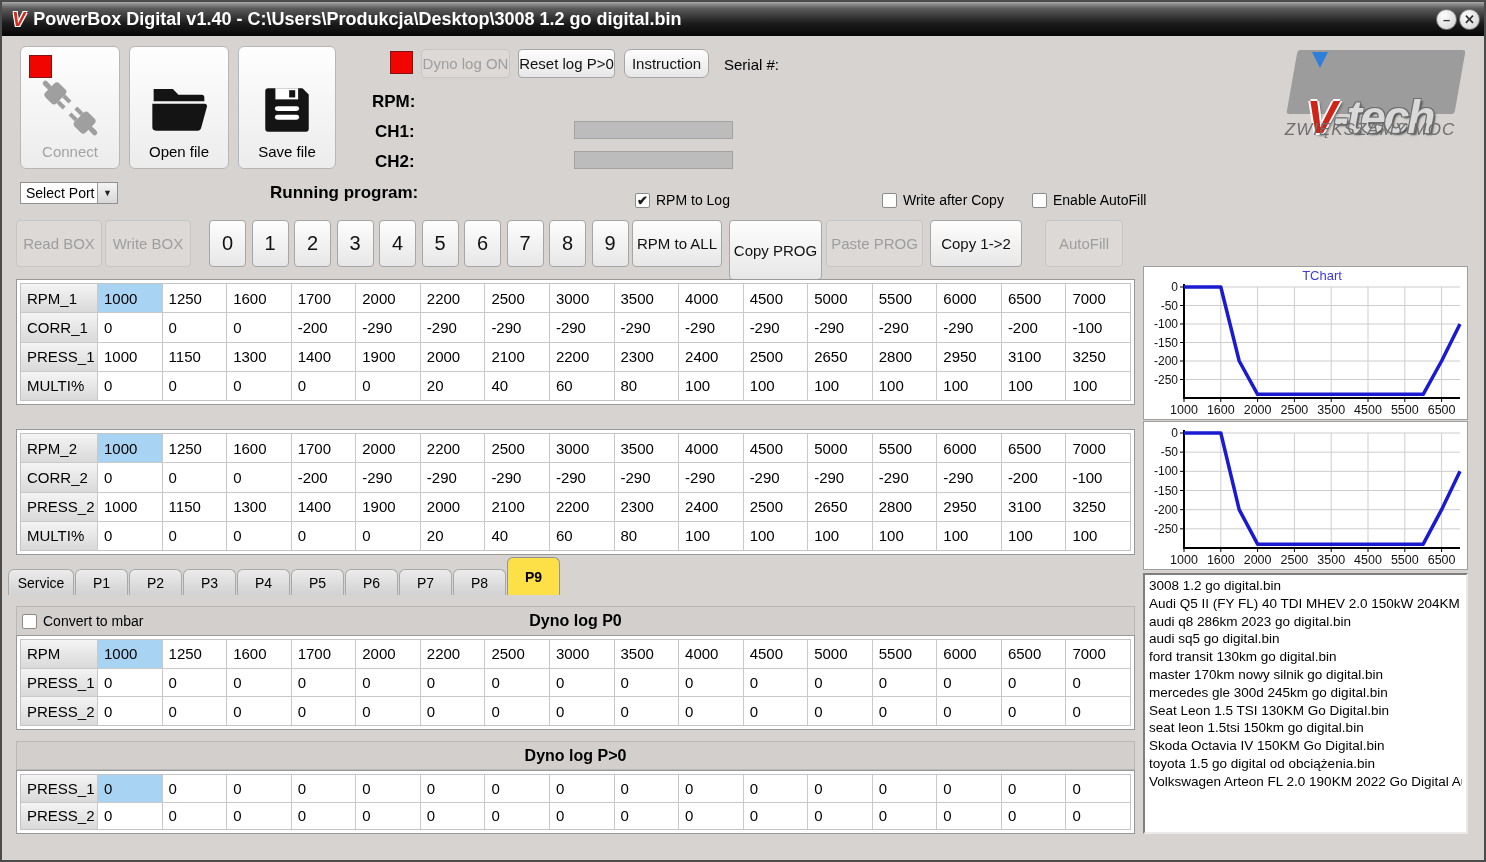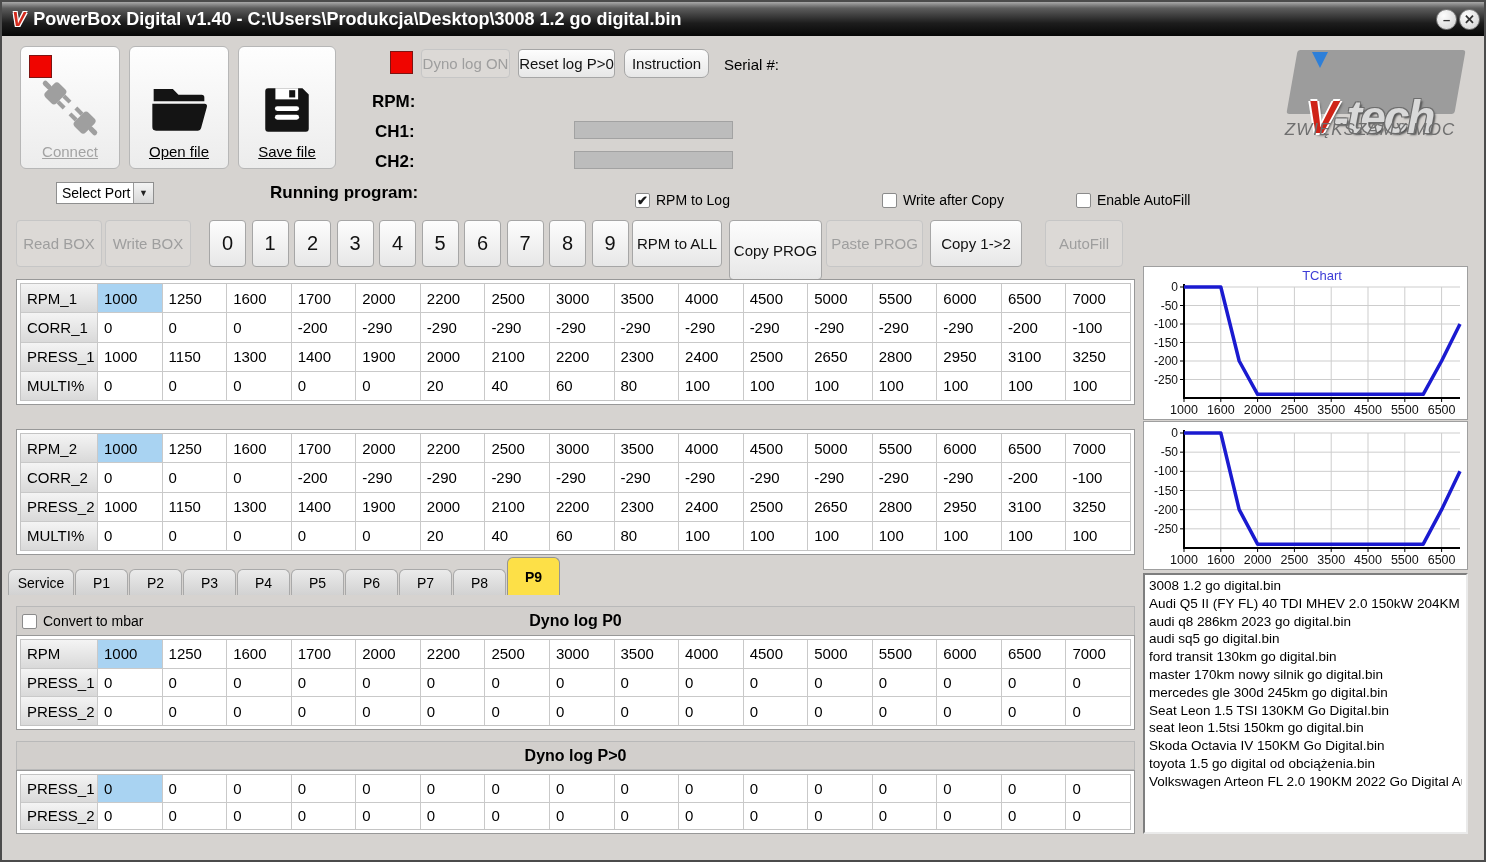--- a/index.html
+++ b/index.html
@@ -12,36 +12,36 @@
   .vlogo{font-style:italic;font-weight:900;font-size:20px;color:#d42b1e;margin:0 8px 0 10px;
     text-shadow:-1px -1px 0 #fff,1px -1px 0 #fff,-1px 1px 0 #fff,1px 1px 0 #fff;}
   .title-text{font-size:18px;font-weight:bold;}
   .winbtn{width:21px;height:21px;border-radius:50%;border:1px solid #7b7b7b;
     background:radial-gradient(circle at 35% 30%,#fdfdfd,#cfcfcf);color:#333;font-weight:bold;
     display:flex;align-items:center;justify-content:center;font-size:13px;position:absolute;top:7px;}
   
   .bigbtn{position:absolute;background:linear-gradient(#fefefe,#ececec);border:1px solid #b7b7b7;
     border-radius:6px;display:flex;flex-direction:column;align-items:center;justify-content:flex-end;
     padding-bottom:8px;font-size:15px;}
-  .bigbtn .lbl{margin-top:4px;text-decoration:underline;}
+  .bigbtn .lbl{margin-top:4px;}
   .bigbtn.disabled .lbl{color:#a3a3a3;}
   .redsq{position:absolute;width:23px;height:23px;background:#f00500;border:1px solid #7d1412;}
   
   .btn{position:absolute;background:linear-gradient(#fdfdfd,#e7e7e7);border:1px solid #a6a6a6;
     border-radius:4px;display:flex;align-items:center;justify-content:center;font-size:15px;color:#111;}
   .btn.disabled{background:#dcd9d6;color:#9e9e9e;border-color:#c6c6c6;}
   .digit{width:37px;height:47px;font-size:20px;position:static;flex:none;}
   .digits{position:absolute;display:flex;gap:5.5px;}
   .digits .btn{position:static;}
   
   .biglabel{position:absolute;font-weight:bold;font-size:17px;color:#000;}
   .plain{position:absolute;font-size:15px;color:#000;}
   .pbar{position:absolute;background:#bcbcbc;border:1px solid #a2a2a2;}
   
-  .select{position:absolute;background:#fff;border:1px solid #8f8f8f;display:flex;align-items:center;font-size:14px;margin-left:36px;}
+  .select{position:absolute;background:#fff;border:1px solid #8f8f8f;display:flex;align-items:center;font-size:14px;}
   .select .txt{flex:1;padding-left:5px;}
   .select .arrow{width:20px;height:100%;background:linear-gradient(#f4f4f4,#d8d8d8);
     border-left:1px solid #999;display:flex;align-items:center;justify-content:center;font-size:9px;color:#222;}
   
   .check{position:absolute;display:flex;align-items:center;gap:6px;font-size:14px;color:#000;}
   .cb{width:15px;height:15px;background:#fff;border:1px solid #8b8b8b;border-radius:2px;
     display:flex;align-items:center;justify-content:center;font-size:13px;font-weight:bold;color:#1a1a1a;flex:none;}
   
   .panel{position:absolute;background:#fff;border:1px solid #989898;}
   .grid{position:absolute;left:3px;right:3px;top:3px;bottom:3px;display:grid;
@@ -151,21 +151,21 @@
 <div class="biglabel" style="left:268px;top:181px;">Running program:</div>
 
 <div class="check" style="left:633px;top:190px;">
   <span class="cb">✔</span>
   <span>RPM to Log</span>
 </div>
 <div class="check" style="left:880px;top:190px;text-align:right;">
   <span class="cb"></span>
   <span>Write after Copy</span>
 </div>
-<div class="check" style="left:1030px;top:190px;margin-left:44px;">
+<div class="check" style="left:1030px;top:190px;">
   <span class="cb"></span>
   <span>Enable AutoFill</span>
 </div>
 
 <div class="brand">
   <div class="slab"></div>
   <div class="word"><span class="v">V</span><span class="rest">-tech</span></div>
   <div class="arrowdn"></div>
   <div class="tagline">ZWIĘKSZAMY MOC</div>
 </div>

